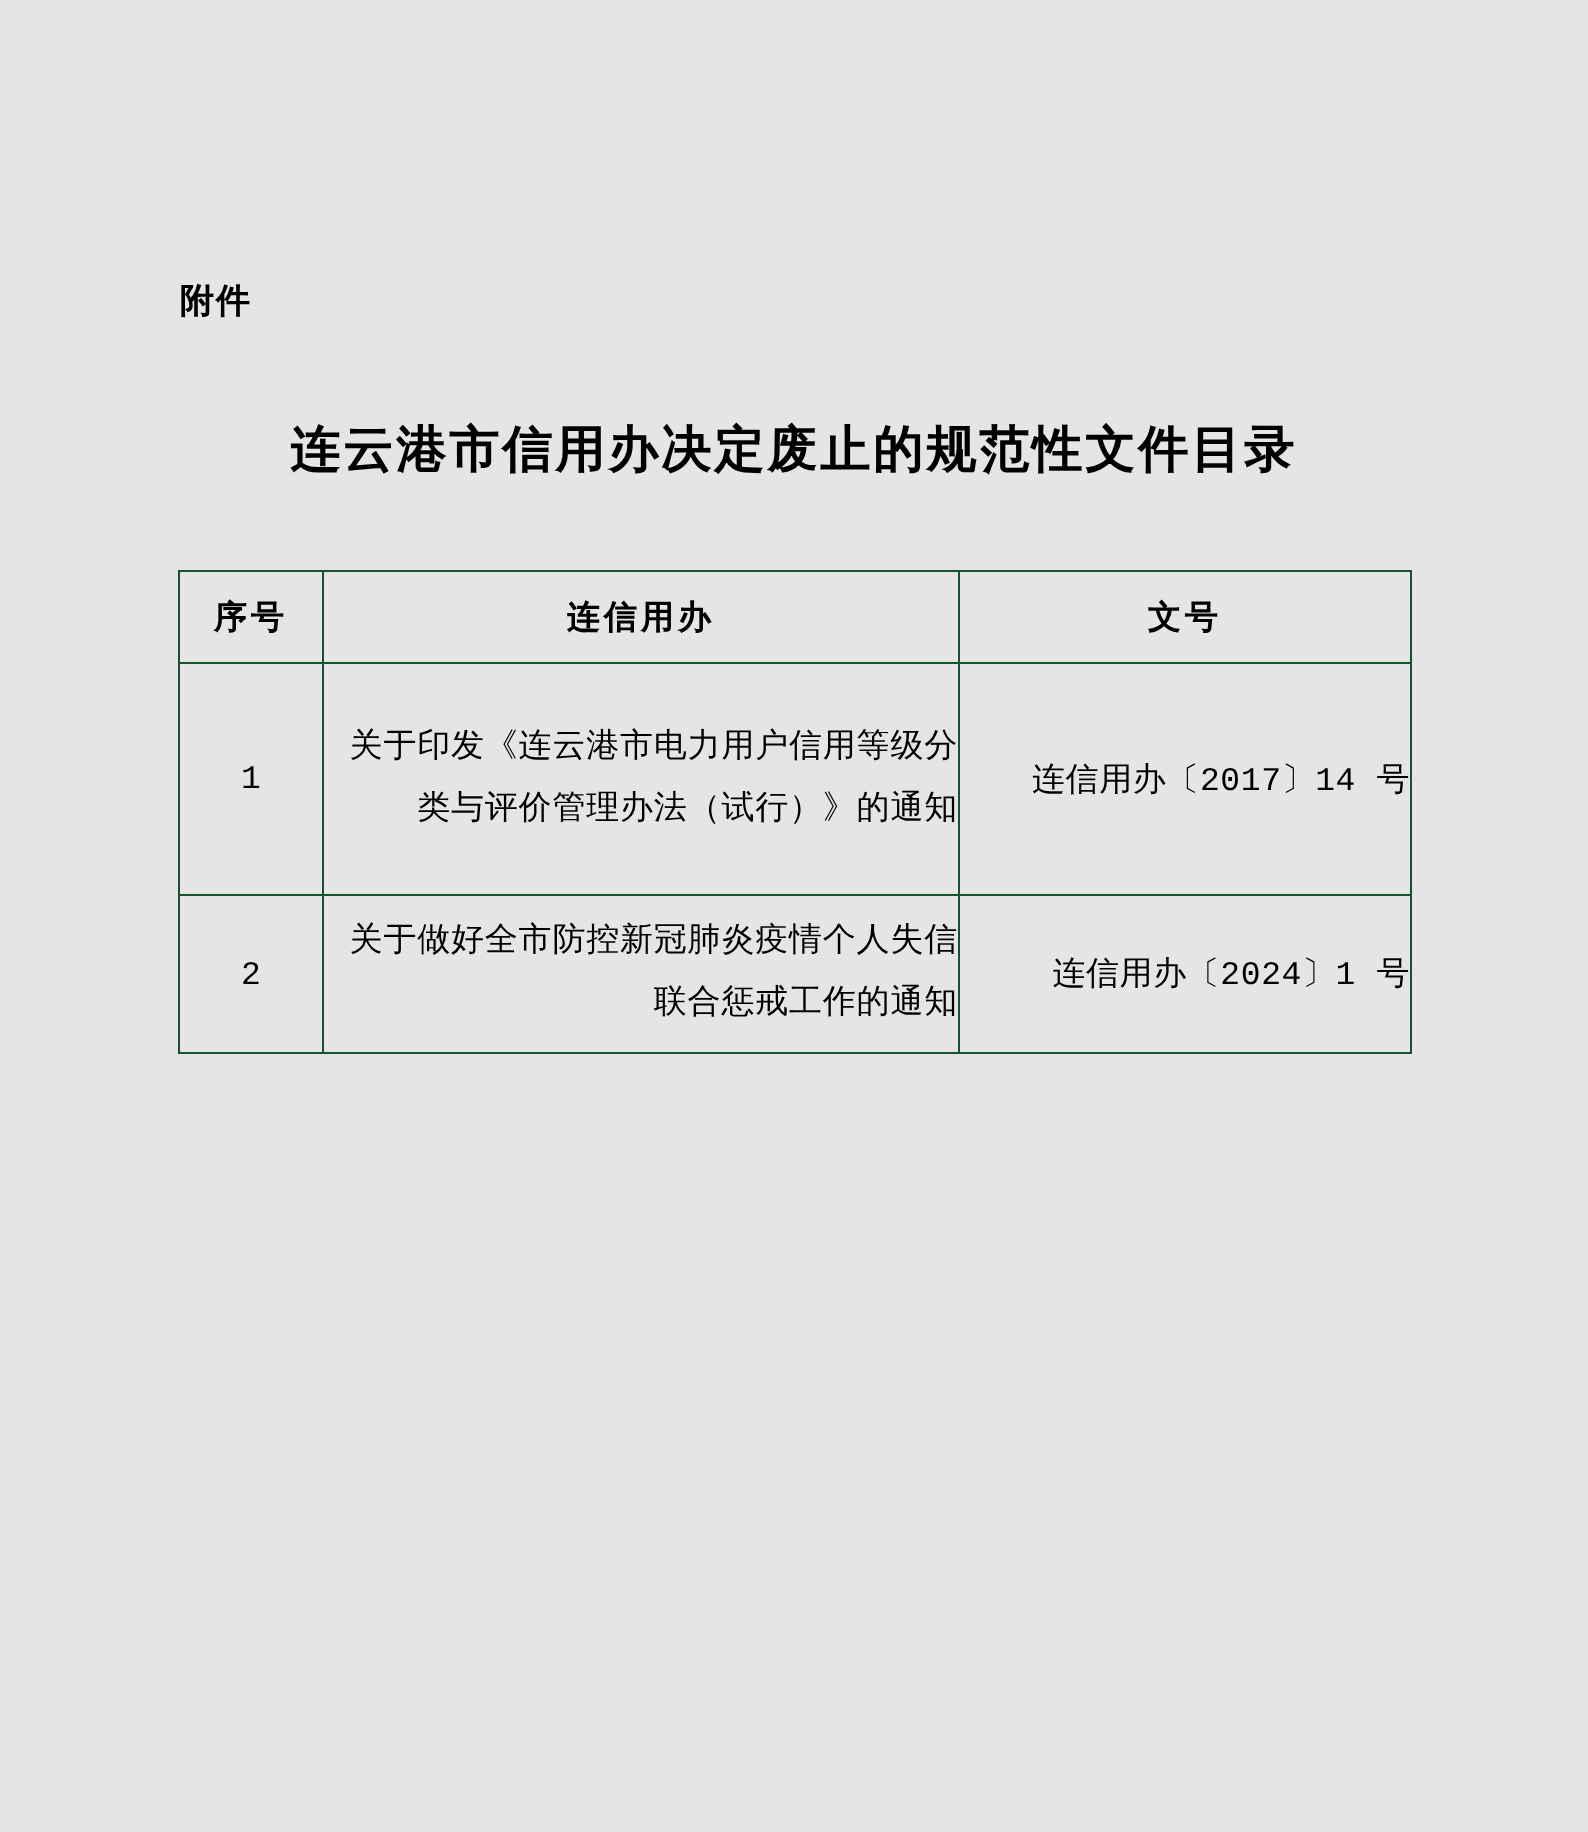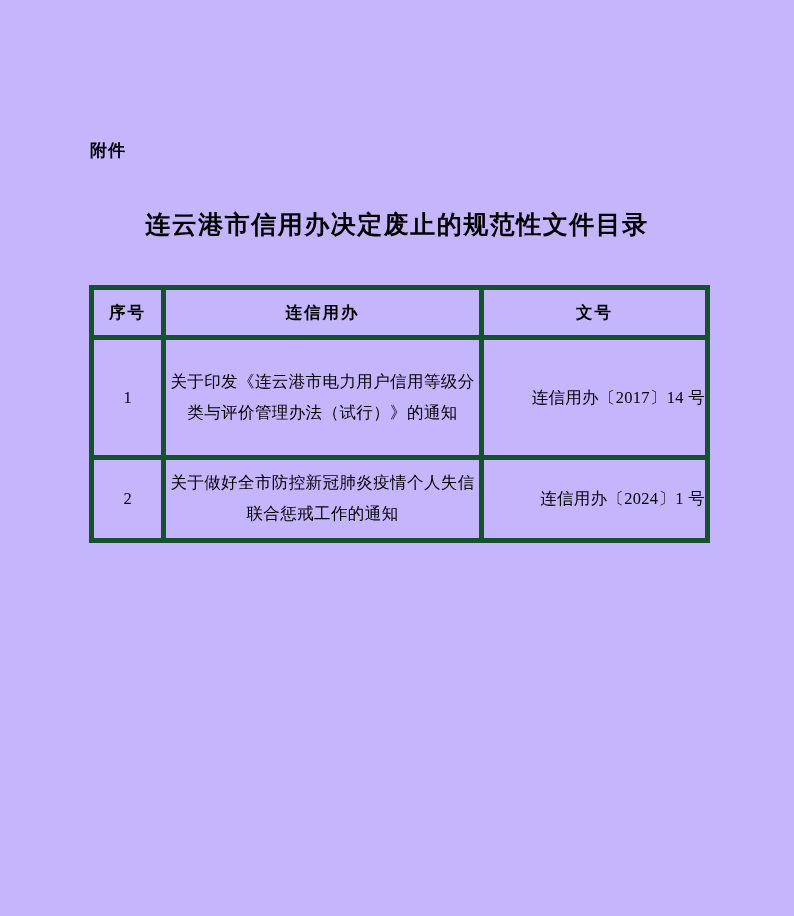--- a/index.html
+++ b/index.html
@@ -14,21 +14,21 @@
     font-family: "DejaVu Serif", "Liberation Serif", serif;
     color: #000000;
     overflow: hidden;
   }
   .page {
     position: absolute;
     left: 0;
     top: 0;
     width: 794px;
     height: 916px;
-    background: #c4b5fd;
+    background: #e5e5e5;
   }
   .attachment-label {
     position: absolute;
     left: 90px;
     top: 139px;
     font-size: 17px;
     font-weight: bold;
     letter-spacing: 1px;
     font-family: "DejaVu Serif", "Liberation Serif", serif;
   }
@@ -46,24 +46,24 @@
   table.catalog {
     position: absolute;
     left: 89px;
     top: 285px;
     width: 616px;
     border-collapse: collapse;
     table-layout: fixed;
   }
   table.catalog th,
   table.catalog td {
-    border: 5px solid #14532d;
+    border: 1px solid #14532d;
     font-weight: normal;
     font-size: 16.5px;
-    font-family: Liberation Serif, serif;
+    font-family: Liberation Mono, monospace;
     color: #000000;
     padding: 0;
   }
   table.catalog th {
     height: 45px;
     text-align: center;
     vertical-align: middle;
     font-weight: bold;
     letter-spacing: 2px;
   }
@@ -73,21 +73,21 @@
 
   td.index-cell {
     text-align: center;
     vertical-align: middle;
     font-size: 16.5px;
   }
   td.name-cell {
     vertical-align: middle;
     padding: 10px 12px 10px 12px;
     line-height: 1.85;
-    text-align: center;
+    text-align: right;
     letter-spacing: 0.4px;
   }
   td.no-cell {
     vertical-align: middle;
     text-align: right;
     letter-spacing: 0.3px;
     padding: 0 6px;
   }
   .row1 td { height: 115px; }
   .row2 td { height: 78px; }

